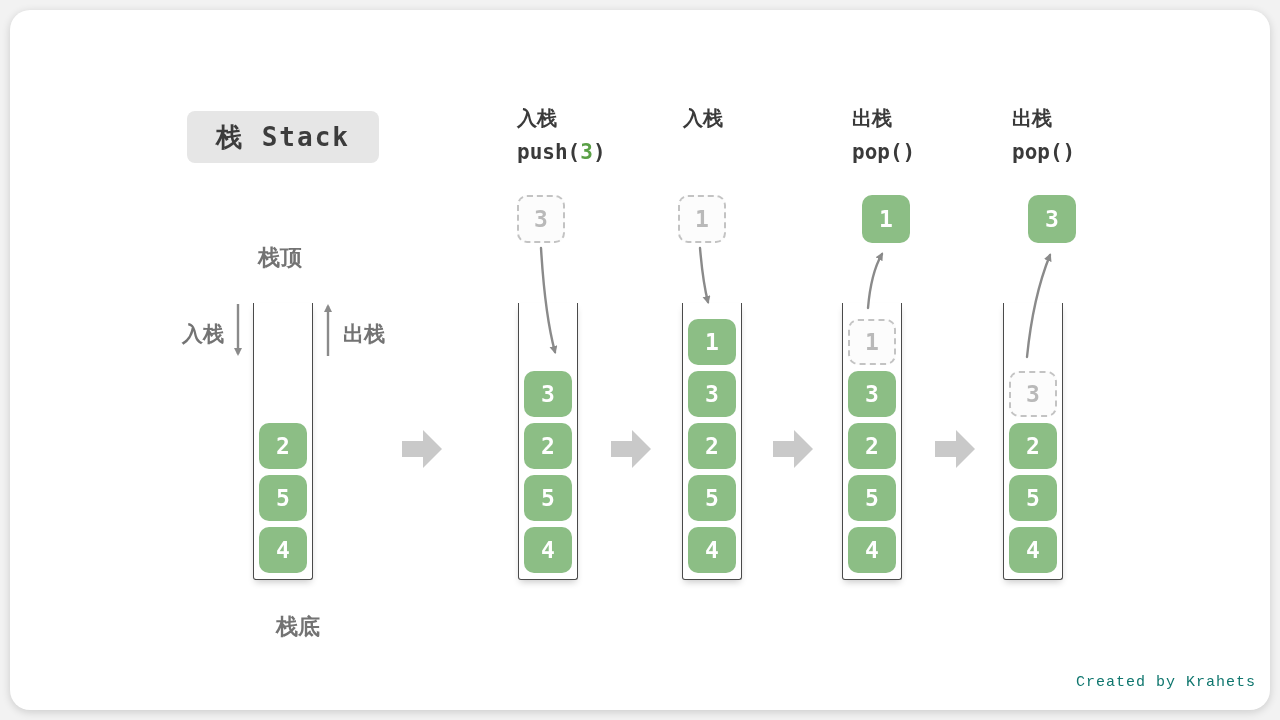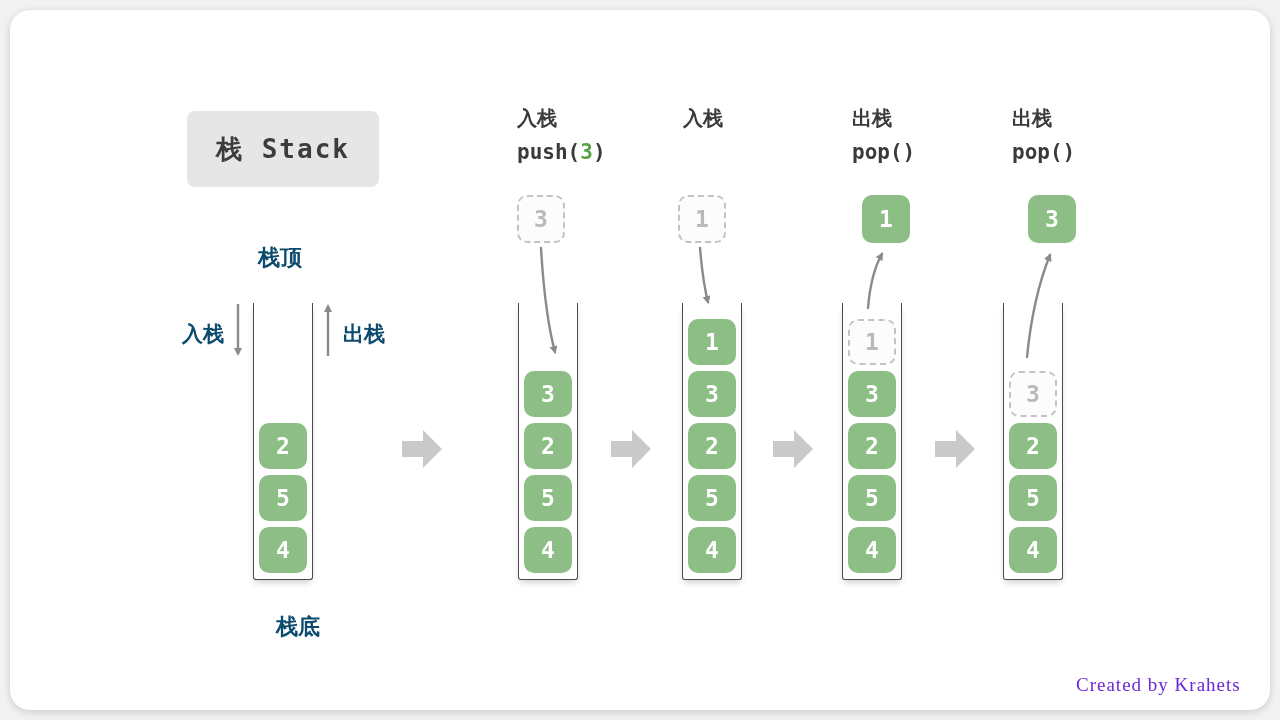--- a/index.html
+++ b/index.html
@@ -7,28 +7,28 @@
     position:relative;width:1280px;height:720px;
     background:#f2f2f2;overflow:hidden;
     font-family:"Liberation Sans","DejaVu Sans",sans-serif;
   }
   .card{
     position:absolute;left:10px;top:10px;right:10px;bottom:10px;
     background:#ffffff;border-radius:20px;
     box-shadow:0 2px 8px rgba(0,0,0,0.16);
   }
   .title-box{
-    position:absolute;left:187px;top:111px;width:192px;height:76px;
+    position:absolute;left:187px;top:111px;width:192px;height:52px;
     background:#e6e6e6;border-radius:8px;
     display:flex;align-items:center;justify-content:center;
     font-family:"DejaVu Sans Mono","Liberation Mono",monospace;
     font-size:26px;font-weight:bold;color:#3c3c3c;letter-spacing:2px;
   }
   .zh-label{
-    position:absolute;color:#0c4a6e;font-weight:bold;font-size:22px;
+    position:absolute;color:#737373;font-weight:bold;font-size:22px;
     white-space:nowrap;
   }
   .op-label{position:absolute;width:160px;}
   .op-name{font-size:20px;font-weight:bold;color:#3a3a3a;line-height:26px;}
   .op-code{
     font-family:"DejaVu Sans Mono","Liberation Mono",monospace;
     font-size:21px;font-weight:600;color:#3a3a3a;line-height:30px;margin-top:6px;
   }
   .op-code .arg{color:#5aa046;font-weight:bold;}
   .stack{
@@ -54,22 +54,22 @@
     position:absolute;width:48px;height:48px;border-radius:10px;
     font-family:"DejaVu Sans Mono","Liberation Mono",monospace;
     font-size:23px;font-weight:bold;
     display:flex;align-items:center;justify-content:center;box-sizing:border-box;
   }
   .float-box.dashed{background:#fcfcfc;border:2px dashed #c3c3c3;color:#b9b9b9;}
   .float-box.solid{background:#8cbe85;color:#ffffff;}
   .overlay{position:absolute;left:0;top:0;pointer-events:none;}
   .watermark{
     position:absolute;left:1076px;top:674px;
-    font-family:Liberation Serif, serif;
-    font-size:19px;color:#6d28d9;letter-spacing:1px;
+    font-family:Liberation Mono, monospace;
+    font-size:15px;color:#0f766e;letter-spacing:1px;
   }
 </style>
 </head>
 <body>
 
 <div class="canvas">
   <div class="card"></div>
 
   <div class="title-box">
     <span>栈 Stack</span>

